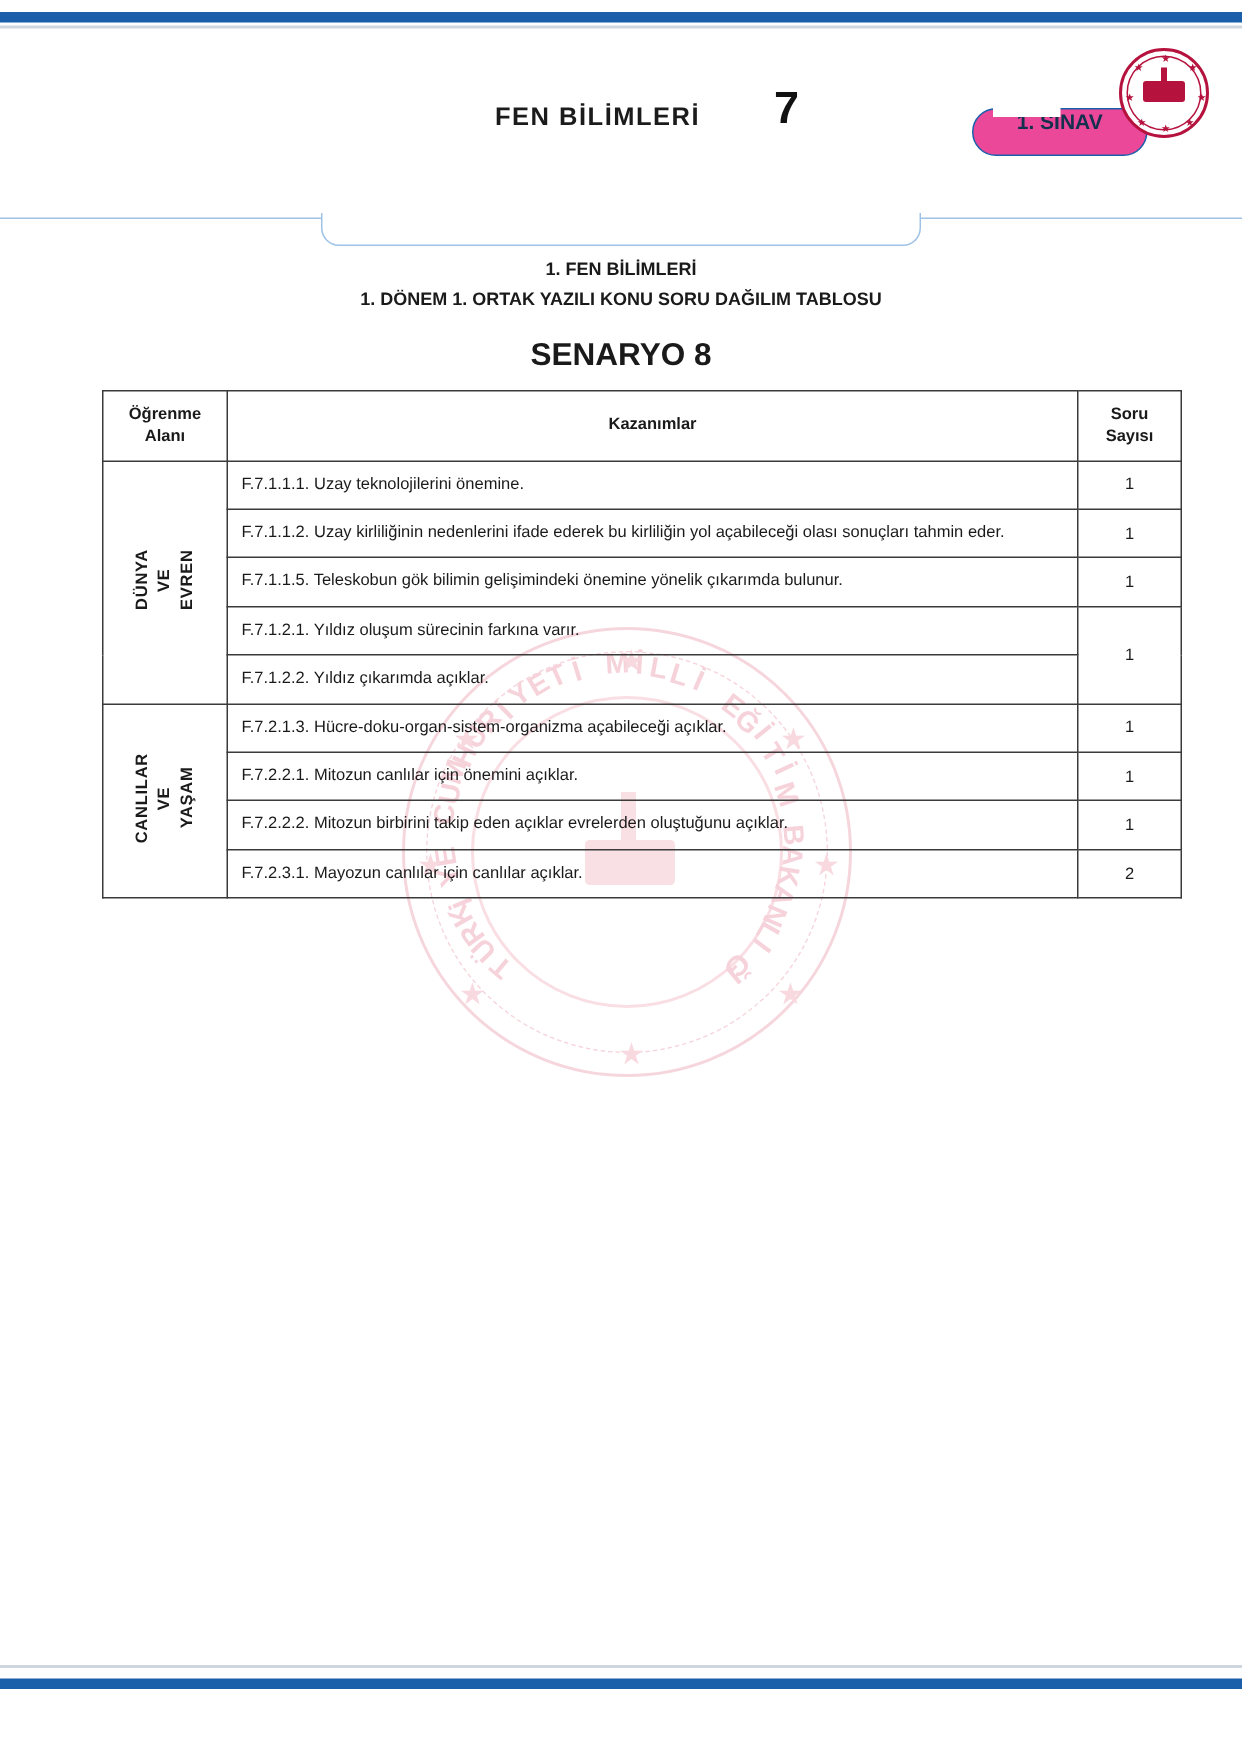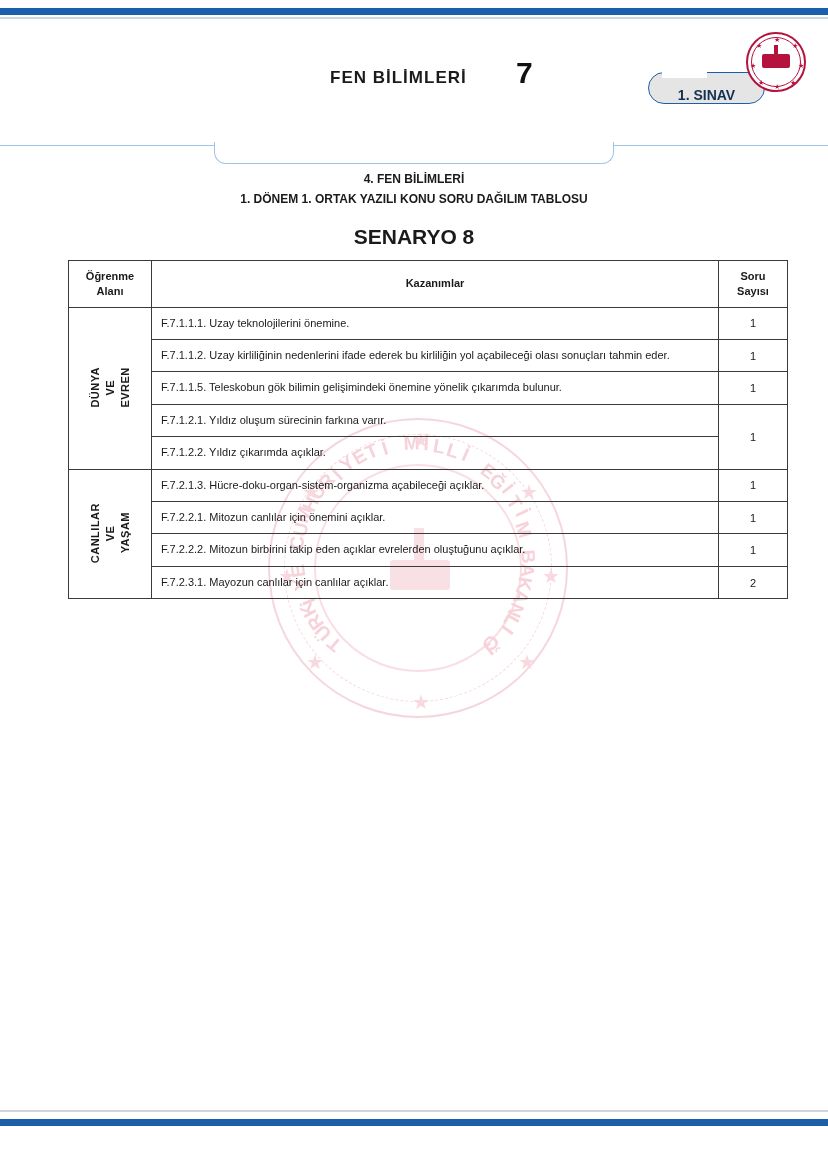--- a/index.html
+++ b/index.html
@@ -51,23 +51,23 @@
     font-weight: bold;
     color: #111111;
   }
   .exam-badge {
     position: absolute;
     left: 648px; top: 48px;
     width: 115px; height: 30px;
     border: 1.6px solid #1b5faa;
     border-radius: 16px 16px 16px 16px;
     display: flex;
-    align-items: flex-end;
+    align-items: flex-start;
     justify-content: center;
-    background: #e5e5e5;
+    background: #ec4899;
   }
   .exam-badge span {
     font-size: 14px;
     font-weight: bold;
     color: #14304f;
   }
   .badge-notch {
     position: absolute;
     left: 662px; top: 42px;
     width: 44px; height: 12px;
@@ -319,21 +319,21 @@
     <div class="star" style="left:52px; top:30px;">★</div>
     <div class="star" style="left:12px; top:47px;">★</div>
     <div class="star" style="left:44px; top:47px;">★</div>
     <div class="star" style="left:28px; top:51px;">★</div>
   </div>
 </div>
 
 <div class="divider-line"></div>
 <div class="divider-tab"></div>
 
-<div class="doc-title-1">4. FEN BİLİMLERİ</div>
+<div class="doc-title-1">1. FEN BİLİMLERİ</div>
 <div class="doc-title-2">1. DÖNEM 1. ORTAK YAZILI KONU SORU DAĞILIM TABLOSU</div>
 <div class="doc-title-3">SENARYO 8</div>
 
 <div class="watermark">
   <div class="wm-inner"></div>
   <div class="wm-inner2"></div>
   <div class="wm-torch"></div>
   <div class="wm-book"></div>
   <div class="wm-text" id="wm-text">
       <span class="wm-char" style="left: 69.0088px; top: 246.522px; transform: translate(-50%, -50%) rotate(-140deg);">T</span>

